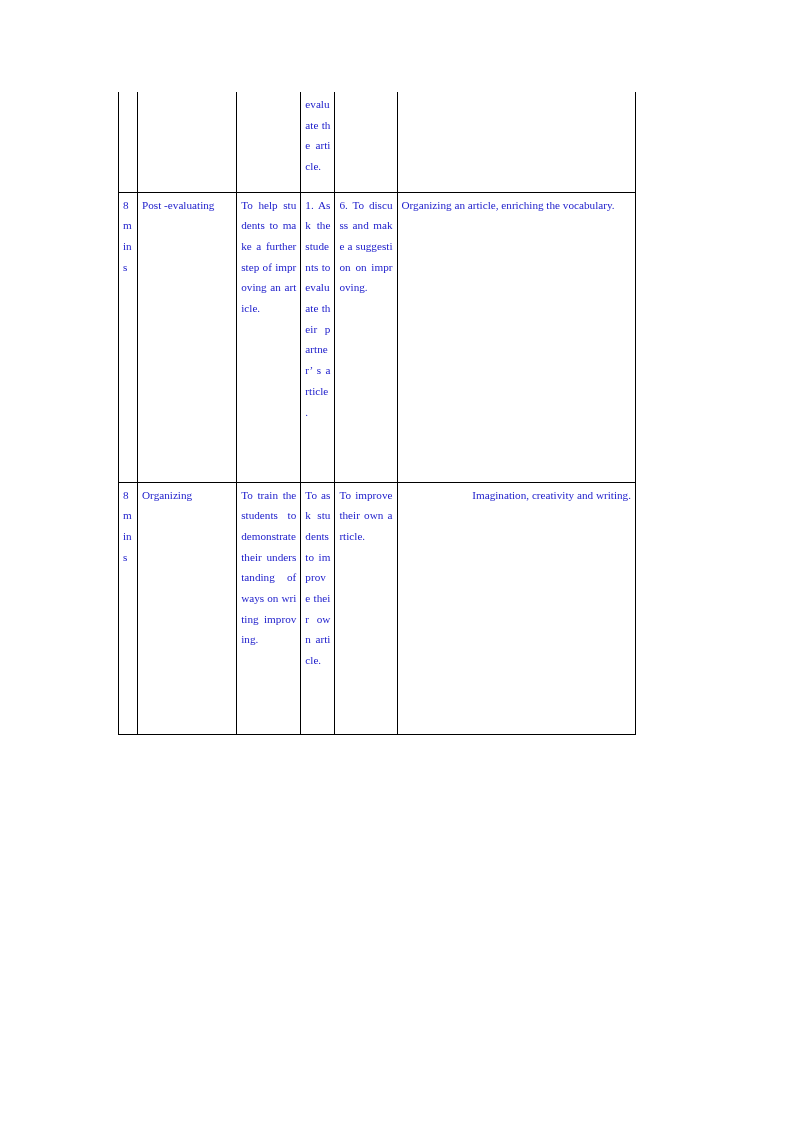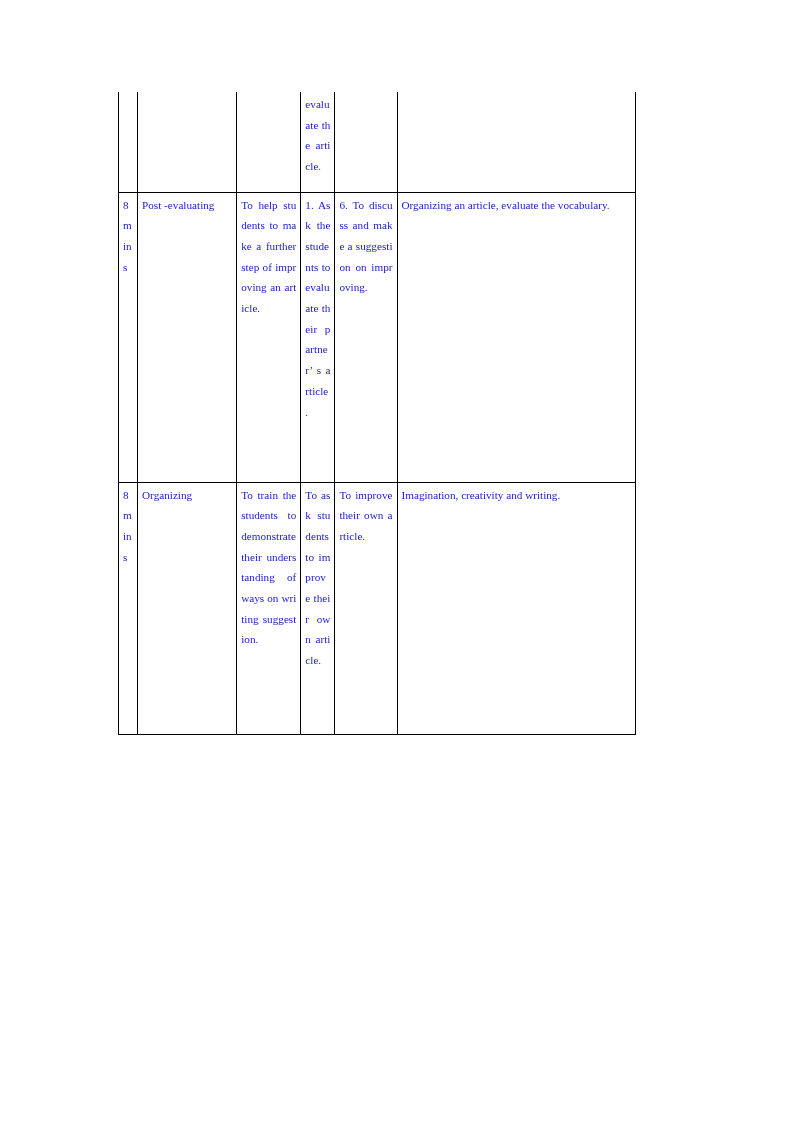--- a/index.html
+++ b/index.html
@@ -63,21 +63,21 @@
   }
   td.cell-stage {
     text-align: left;
     word-break: normal;
   }
   td.cell-skill {
     text-align: justify;
     word-break: normal;
   }
   td.cell-skill.no-justify {
-    text-align: left;
+    text-align: right;
   }
   .cell-text {
     display: block;
     white-space: pre-wrap;
   }
 </style>
 </head>
 <body>
 
 <div class="page">
@@ -124,33 +124,33 @@
         <td class="cell-aim">
           <span class="cell-text">To help students to make a further step of improving an article.</span>
         </td>
         <td class="cell-procedure">
           <span class="cell-text">1. Ask the students to evaluate their partner’ s article .</span>
         </td>
         <td class="cell-interaction">
           <span class="cell-text">6. To discuss and make a suggestion on improving.</span>
         </td>
         <td class="cell-skill">
-          <span class="cell-text">Organizing an article, evaluate the vocabulary.</span>
+          <span class="cell-text">Organizing an article, enriching the vocabulary.</span>
         </td>
       </tr>
 
       <tr class="row-divider-bottom" style="height: 252px;">
         <td class="cell-time">
           <span class="cell-text">8 mins</span>
         </td>
         <td class="cell-stage">
           <span class="cell-text">Organizing</span>
         </td>
         <td class="cell-aim">
-          <span class="cell-text">To train the students to demonstrate their understanding of ways on writing suggestion.</span>
+          <span class="cell-text">To train the students to demonstrate their understanding of ways on writing improving.</span>
         </td>
         <td class="cell-procedure">
           <span class="cell-text">To ask students to improve their own article.</span>
         </td>
         <td class="cell-interaction">
           <span class="cell-text">To improve their own article.</span>
         </td>
         <td class="cell-skill no-justify">
           <span class="cell-text">Imagination, creativity and writing.</span>
         </td>

